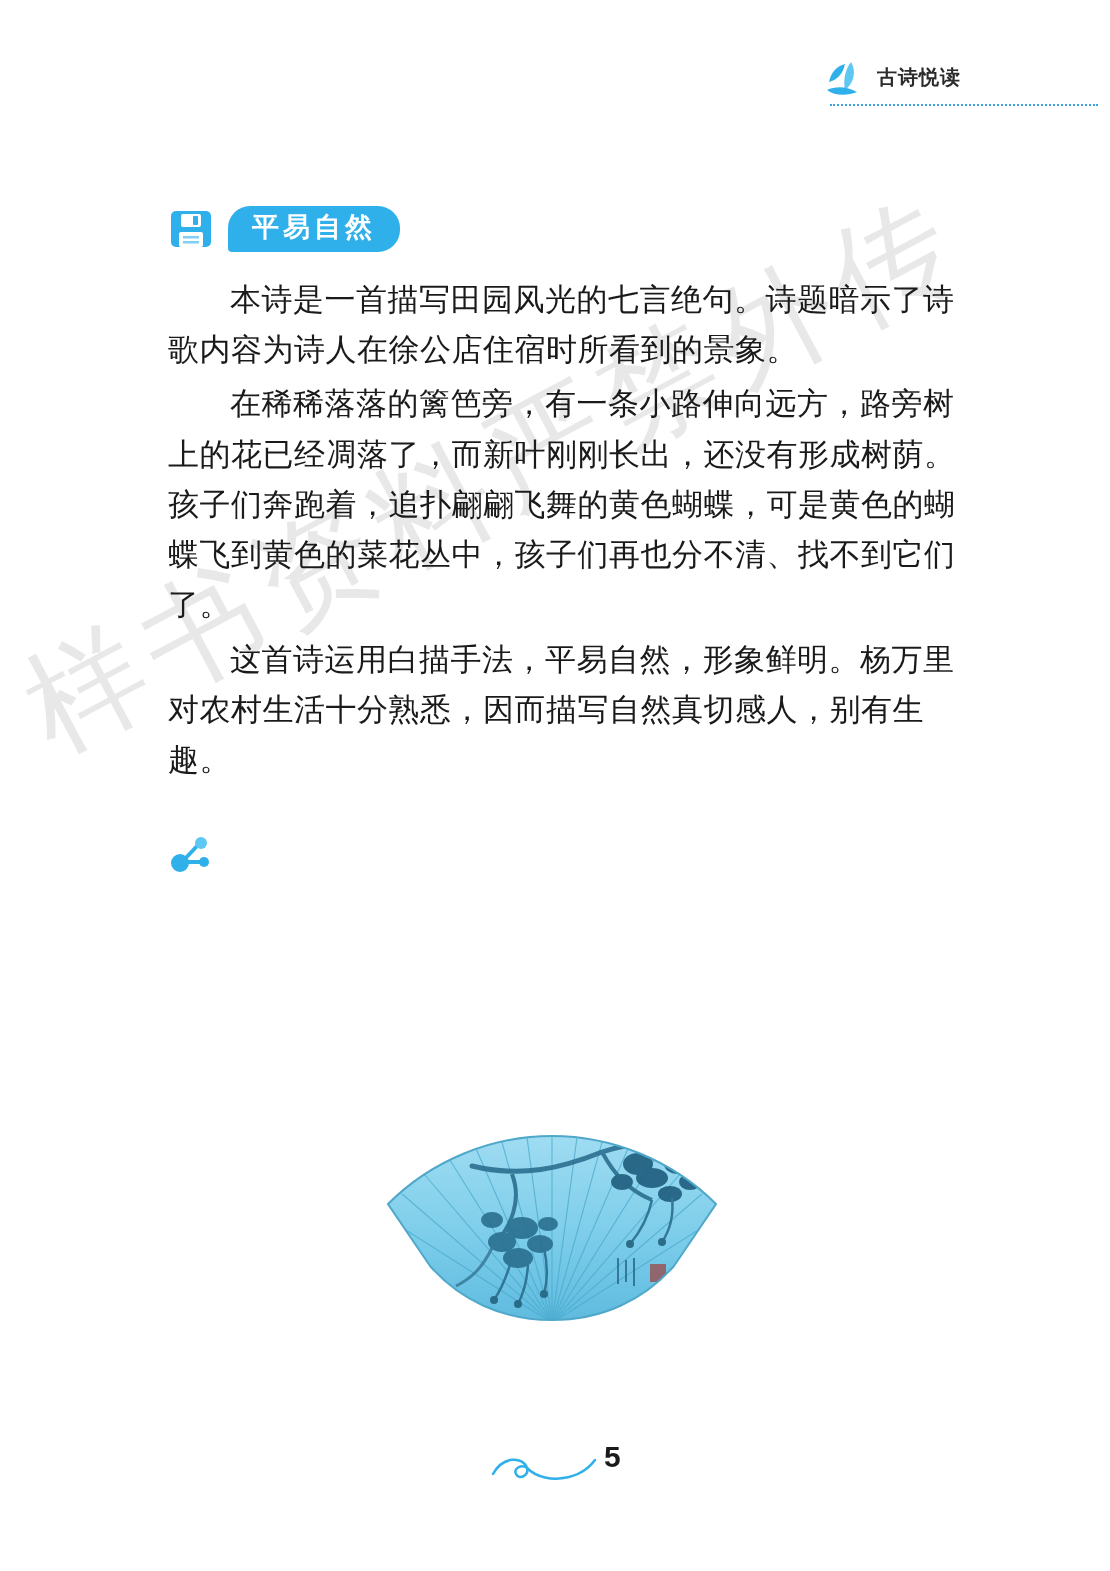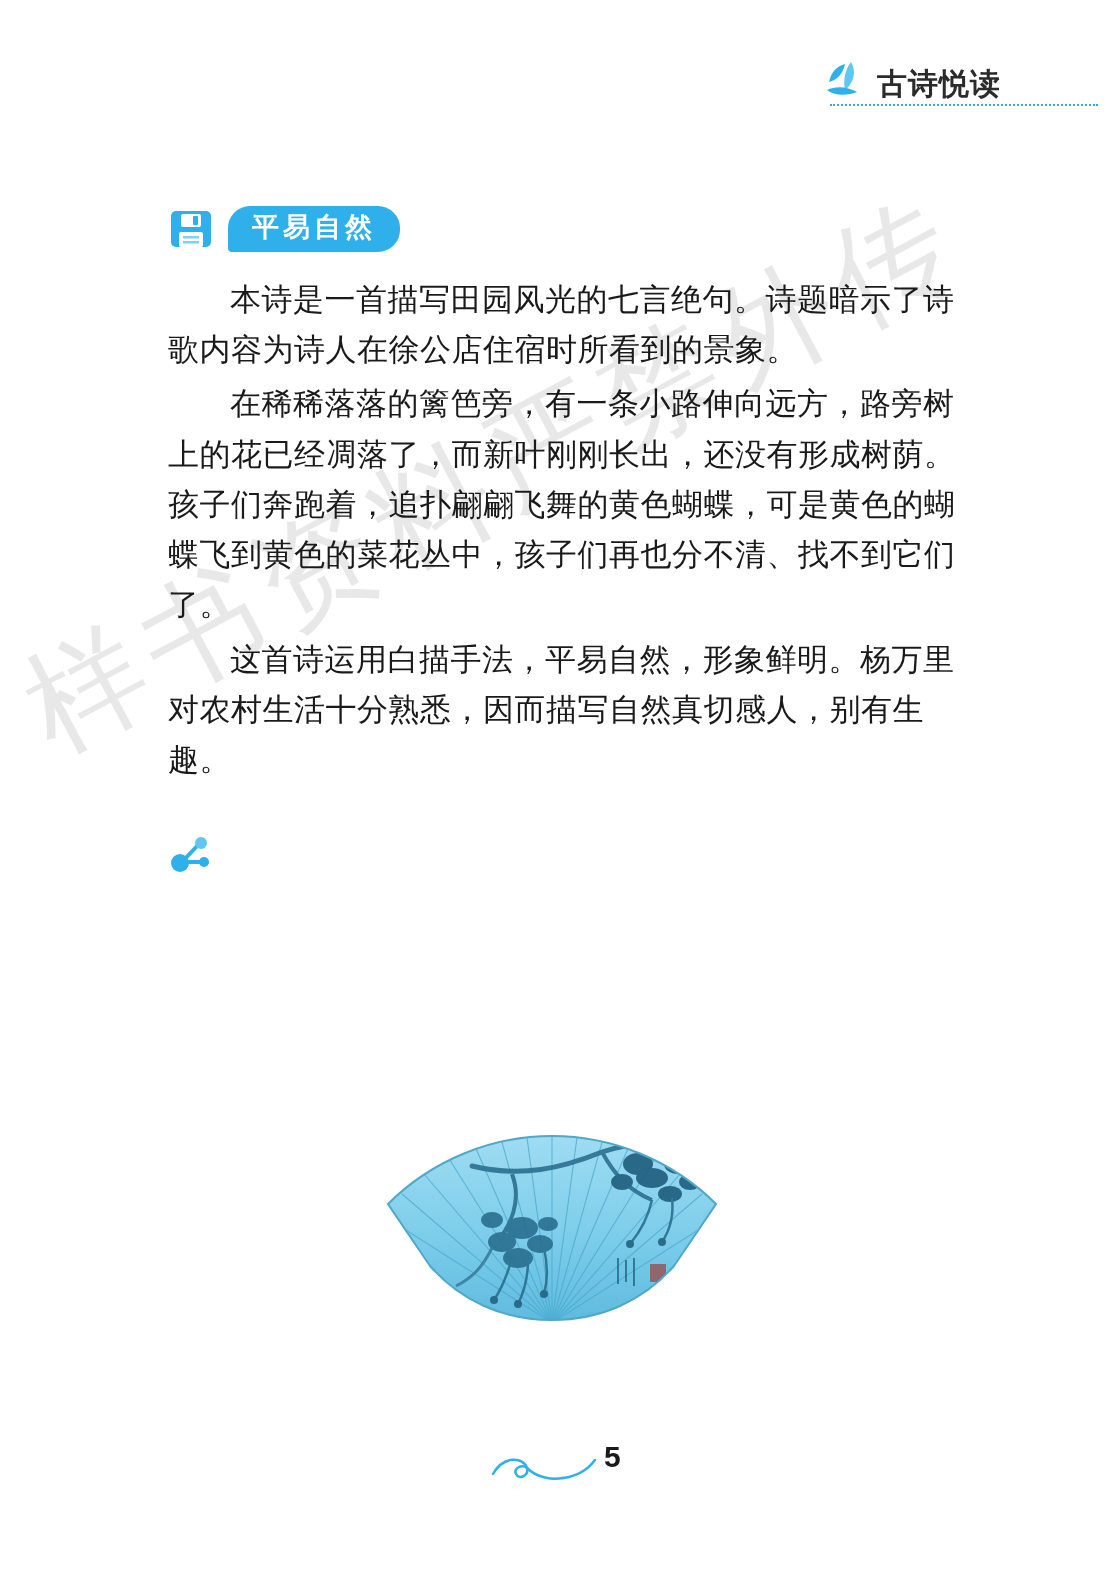--- a/index.html
+++ b/index.html
@@ -34,21 +34,21 @@
     position: absolute;
     left: 0px;
     top: 2px;
     width: 44px;
     height: 40px;
   }
   .header-title {
     position: absolute;
     left: 52px;
     top: 6px;
-    font-size: 30px;
+    font-size: 20px;
     font-weight: bold;
     color: #2b2b2b;
     letter-spacing: 1px;
     white-space: nowrap;
   }
 
   
   .content {
     position: absolute;
     left: 168px;

